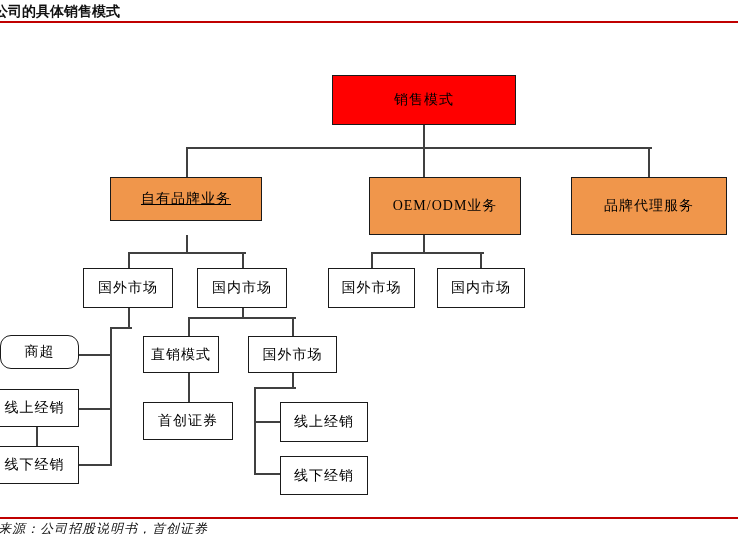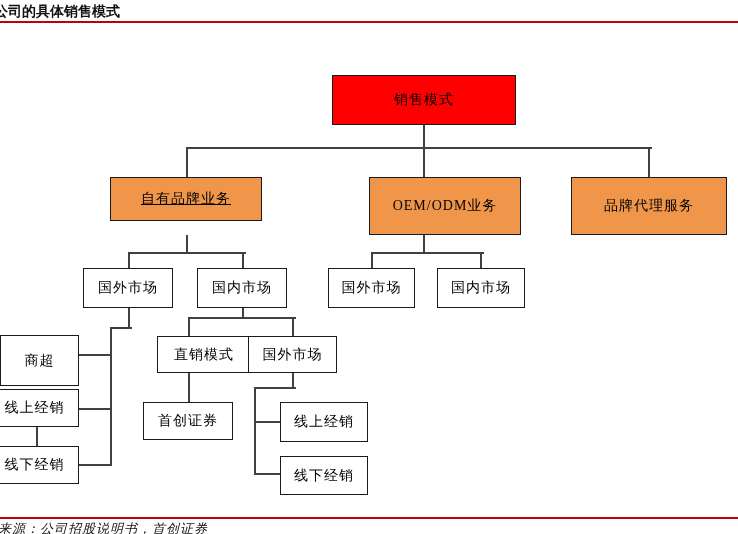--- a/index.html
+++ b/index.html
@@ -70,24 +70,24 @@
       <div class="seg" style="left: 254px; top: 421px; width: 28px; height: 2px;"></div>
       <div class="seg" style="left: 254px; top: 473px; width: 28px; height: 2px;"></div>
       <div class="node root" style="left: 332px; top: 75px; width: 184px; height: 50px;">销售模式</div>
       <div class="node l2" style="left: 110px; top: 177px; width: 152px; height: 44px; text-decoration: underline;">自有品牌业务</div>
       <div class="node l2" style="left: 348px; top: 177px; width: 152px; height: 58px; margin-left: 21px;">OEM/ODM业务</div>
       <div class="node l2" style="left: 571px; top: 177px; width: 156px; height: 58px;">品牌代理服务</div>
       <div class="node " style="left: 83px; top: 268px; width: 90px; height: 40px;">国外市场</div>
       <div class="node " style="left: 197px; top: 268px; width: 90px; height: 40px;">国内市场</div>
       <div class="node " style="left: 328px; top: 268px; width: 87px; height: 40px;">国外市场</div>
       <div class="node " style="left: 437px; top: 268px; width: 88px; height: 40px;">国内市场</div>
-      <div class="node " style="left: 0px; top: 335px; width: 79px; height: 51px;">商超</div>
+      <div class="node " style="left: 0px; top: 335px; width: 79px; height: 34px; border-radius: 11px;">商超</div>
       <div class="node " style="left: -10px; top: 389px; width: 89px; height: 38px;">线上经销</div>
       <div class="node " style="left: -10px; top: 446px; width: 89px; height: 38px;">线下经销</div>
-      <div class="node " style="left: 157px; top: 336px; width: 94px; height: 37px; font-family: Liberation Mono, monospace;">直销模式</div>
+      <div class="node " style="left: 143px; top: 336px; width: 76px; height: 37px; font-family: Liberation Mono, monospace;">直销模式</div>
       <div class="node " style="left: 248px; top: 336px; width: 89px; height: 37px;">国外市场</div>
       <div class="node " style="left: 143px; top: 402px; width: 90px; height: 38px;">首创证券</div>
       <div class="node " style="left: 280px; top: 402px; width: 88px; height: 40px;">线上经销</div>
       <div class="node " style="left: 280px; top: 456px; width: 88px; height: 39px;">线下经销</div>
     </div>
 
   <div class="bottom-rule"></div>
   <div class="source-note">资料来源：公司招股说明书，首创证券</div>
 </div>
 

